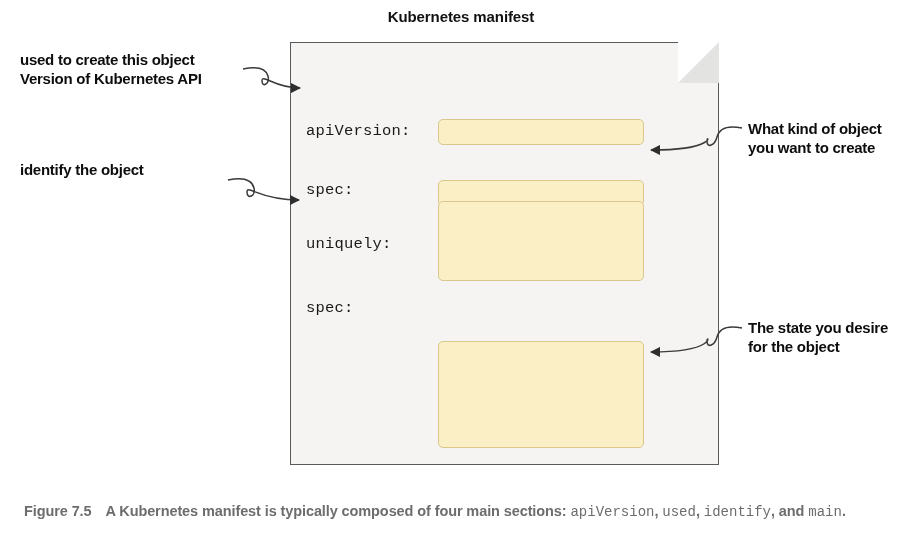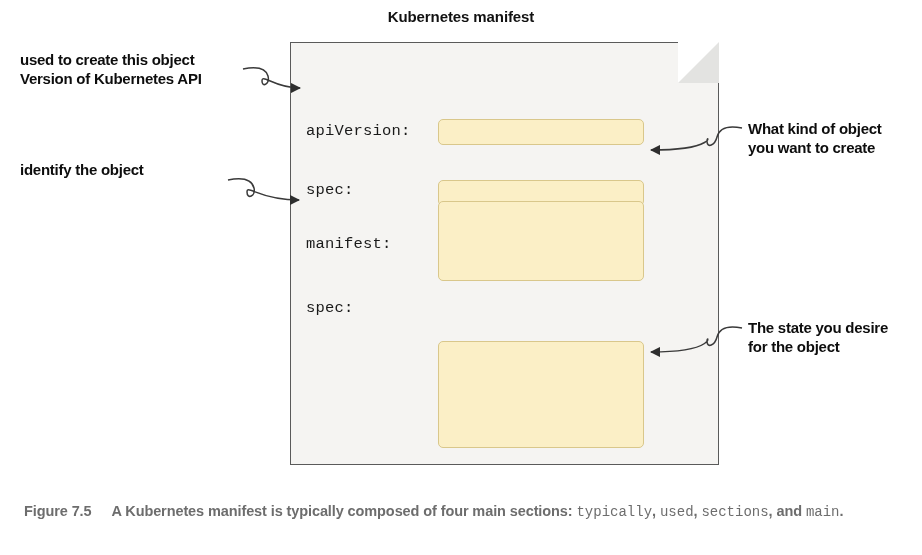--- a/index.html
+++ b/index.html
@@ -132,21 +132,21 @@
     position: absolute;
     left: 24px;
     top: 500px;
     width: 880px;
     font-size: 14.5px;
     font-weight: bold;
     color: #6d6d6d;
     line-height: 1.55;
     letter-spacing: -0.1px;
   }
-  #figure-caption .caption-figno { margin-right: 20px; }
+  #figure-caption .caption-figno { margin-right: 14px; }
   #figure-caption .code {
     font-family: "Liberation Mono", "DejaVu Sans Mono", monospace;
     font-weight: normal;
     font-size: 14px;
     letter-spacing: 0;
   }
 </style>
 </head>
 <body>
 
@@ -159,21 +159,21 @@
     <div class="fold-face"></div>
     <div class="fold-edge"></div>
   </div>
 
   <div class="field-label" id="label-apiversion">apiVersion:</div>
   <div class="value-box" id="box-apiversion"></div>
 
   <div class="field-label" id="label-kind">spec:</div>
   <div class="value-box" id="box-kind"></div>
 
-  <div class="field-label" id="label-metadata">manifest:</div>
+  <div class="field-label" id="label-metadata">uniquely:</div>
   <div class="value-box" id="box-metadata"></div>
 
   <div class="field-label" id="label-spec">spec:</div>
   <div class="value-box" id="box-spec"></div>
 </div>
 
 <svg id="leader-lines" viewBox="0 0 922 555" xmlns="http://www.w3.org/2000/svg">
   <defs>
     <marker id="arrow-right" viewBox="0 0 10 10" refX="9" refY="5" markerWidth="7" markerHeight="7" orient="auto-start-reverse">
       <path d="M 0 0 L 10 5 L 0 10 z" fill="#2e2e2e"></path>
@@ -205,14 +205,14 @@
   <div>What kind of object</div>
   <div>you want to create</div>
 </div>
 
 <div class="callout" id="callout-spec">
   <div>The state you desire</div>
   <div>for the object</div>
 </div>
 
 <div id="figure-caption">
-  <span class="caption-figno">Figure 7.5</span><span>A Kubernetes manifest is typically composed of four main sections: </span><span class="code">typically</span><span>, </span><span class="code">used</span><span>, </span><span class="code">sections</span><span>, and </span><span class="code">main</span><span>.</span>
+  <span class="caption-figno">Figure 7.5</span><span>A Kubernetes manifest is typically composed of four main sections: </span><span class="code">apiVersion</span><span>, </span><span class="code">used</span><span>, </span><span class="code">identify</span><span>, and </span><span class="code">main</span><span>.</span>
 </div>
 
 </body></html>

